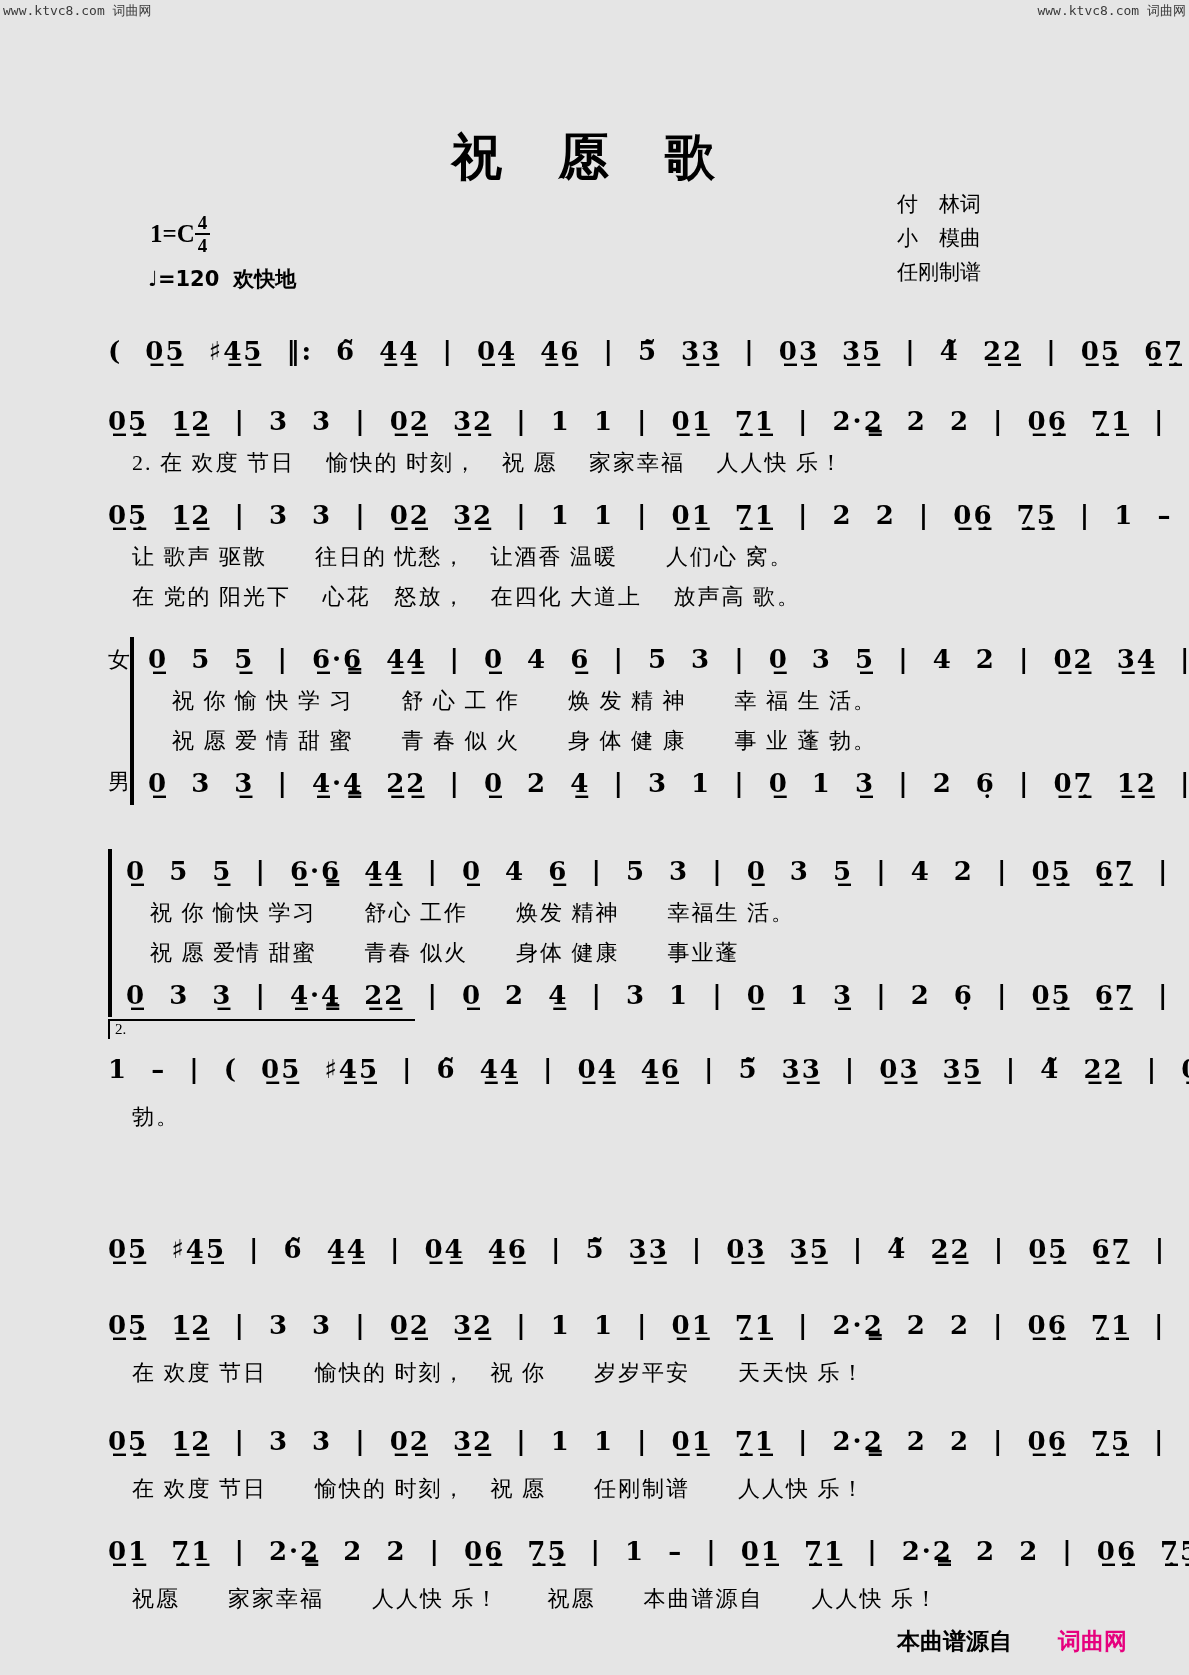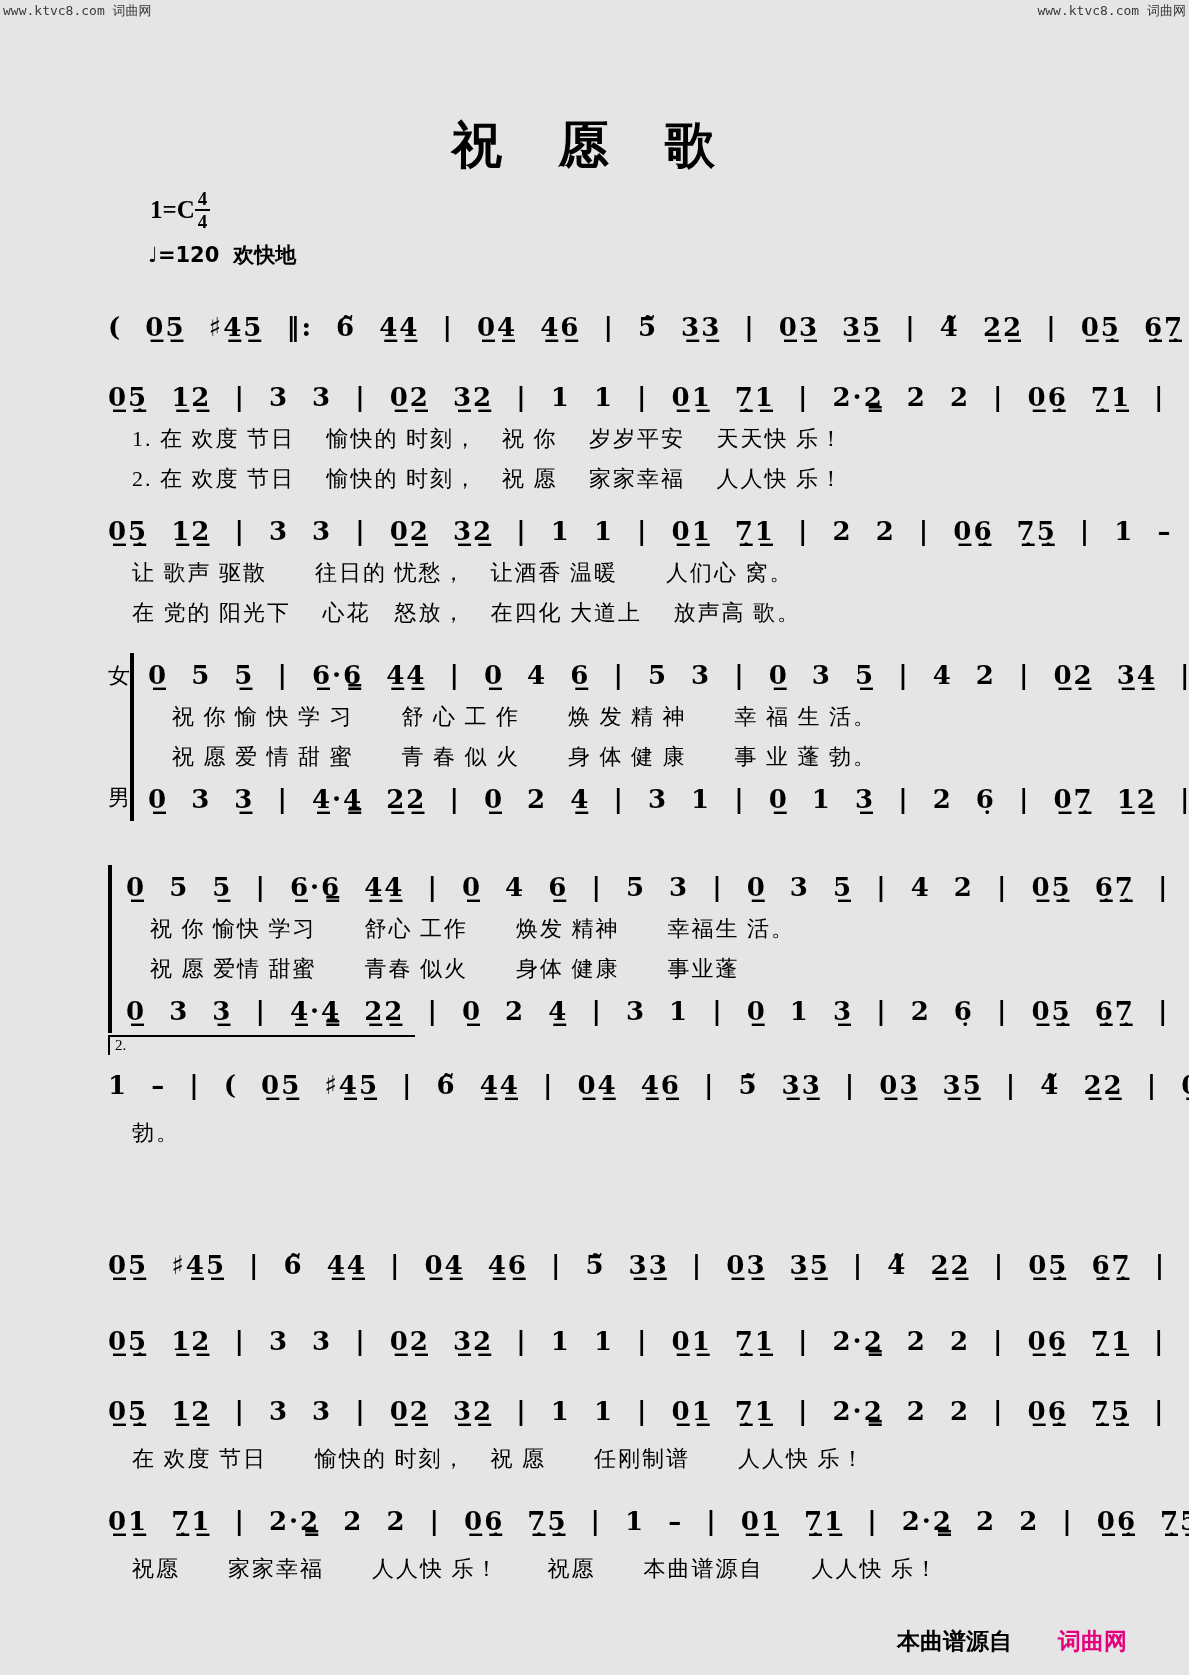--- a/index.html
+++ b/index.html
@@ -12,21 +12,21 @@
     color:#000;
   }
   .wm{
     position:absolute;top:2px;
     font-family:"DejaVu Sans Mono",monospace;
     font-size:13px;color:#3a3a3a;white-space:nowrap;
   }
   .wm-left{left:3px;}
   .wm-right{right:3px;}
   .title{
-    margin:0;padding-top:112px;
+    margin:12px;padding-top:112px;
     text-align:center;
     font-size:50px;font-weight:bold;
     letter-spacing:22px;
     font-family:"Liberation Serif","DejaVu Serif",serif;
   }
   .meta{position:relative;height:112px;}
   .keysig{
     position:absolute;left:150px;top:10px;
     font-size:25px;font-weight:bold;
     display:flex;align-items:center;
@@ -113,31 +113,35 @@
     <div class="keysig">
       <span>1=C</span>
       <span class="frac">
         <span class="top">4</span>
         <span class="bot">4</span>
       </span>
     </div>
     <div class="tempo">
       <span>♩=120</span><span class="mood">欢快地</span>
     </div>
+    <div class="credits">
+      <div>付　林词</div>
+      <div>小　模曲</div>
+      <div>任刚制谱</div>
+    </div>
   </div>
 
   <div class="score">
 
     <div class="s1">
       <div class="noteline">( 0̲5̲ ♯4̲5̲ ‖: 6̃ 4̲4̲ | 0̲4̲ 4̲6̲ | 5̃ 3̲3̲ | 0̲3̲ 3̲5̲ | 4̃ 2̲2̲ | 0̲5̣̲ 6̣̲7̣̲ | 1 1̲1̲ ) |</div>
     </div>
 
     <div class="s2">
       <div class="noteline">0̲5̣̲ 1̲2̲ | 3 3 | 0̲2̲ 3̲2̲ | 1 1 | 0̲1̲ 7̣̲1̲ | 2·2̳ 2 2 | 0̲6̣̲ 7̣̲1̲ | 2 – |</div>
-      <div class="lyric">1. 在 欢度 节日　 愉快的 时刻，　祝 你　 岁岁平安　 天天快 乐！</div>
       <div class="lyric">2. 在 欢度 节日　 愉快的 时刻，　祝 愿　 家家幸福　 人人快 乐！</div>
     </div>
 
     <div class="s3">
       <div class="noteline">0̲5̣̲ 1̲2̲ | 3 3 | 0̲2̲ 3̲2̲ | 1 1 | 0̲1̲ 7̣̲1̲ | 2 2 | 0̲6̣̲ 7̣̲5̣̲ | 1 – |</div>
       <div class="lyric">让 歌声 驱散　　往日的 忧愁，　让酒香 温暖　　人们心 窝。</div>
       <div class="lyric">在 党的 阳光下　 心花　怒放，　在四化 大道上　 放声高 歌。</div>
     </div>
 
     <div class="system s4">
@@ -169,20 +173,21 @@
       <div class="noteline">1 – | ( 0̲5̲ ♯4̲5̲ | 6̃ 4̲4̲ | 0̲4̲ 4̲6̲ | 5̃ 3̲3̲ | 0̲3̲ 3̲5̲ | 4̃ 2̲2̲ | 0̲2̲ 3̲4̲ | 5 – |</div>
       <div class="lyric">勃。</div>
     </div>
 
     <div class="s7">
       <div class="noteline">0̲5̲ ♯4̲5̲ | 6̃ 4̲4̲ | 0̲4̲ 4̲6̲ | 5̃ 3̲3̲ | 0̲3̲ 3̲5̲ | 4̃ 2̲2̲ | 0̲5̣̲ 6̣̲7̣̲ | 1 1̲1̲ ) |</div>
     </div>
 
     <div class="s8">
       <div class="noteline">0̲5̣̲ 1̲2̲ | 3 3 | 0̲2̲ 3̲2̲ | 1 1 | 0̲1̲ 7̣̲1̲ | 2·2̳ 2 2 | 0̲6̣̲ 7̣̲1̲ | 2 – |</div>
+      <div class="lyric">在 欢度 节日　　愉快的 时刻，　祝 你　　岁岁平安　　天天快 乐！</div>
     </div>
 
     <div class="s9">
       <div class="noteline">0̲5̣̲ 1̲2̲ | 3 3 | 0̲2̲ 3̲2̲ | 1 1 | 0̲1̲ 7̣̲1̲ | 2·2̳ 2 2 | 0̲6̣̲ 7̣̲5̣̲ | 1 – |</div>
       <div class="lyric">在 欢度 节日　　愉快的 时刻，　祝 愿　　任刚制谱　　人人快 乐！</div>
     </div>
 
     <div class="s10">
       <div class="noteline">0̲1̲ 7̣̲1̲ | 2·2̳ 2 2 | 0̲6̣̲ 7̣̲5̣̲ | 1 – | 0̲1̲ 7̣̲1̲ | 2·2̳ 2 2 | 0̲6̣̲ 7̣̲5̣̲ | 1 – | 1̲0̲ 0 ‖</div>
       <div class="lyric">祝愿　　家家幸福　　人人快 乐！　　祝愿　　本曲谱源自　　人人快 乐！</div>

